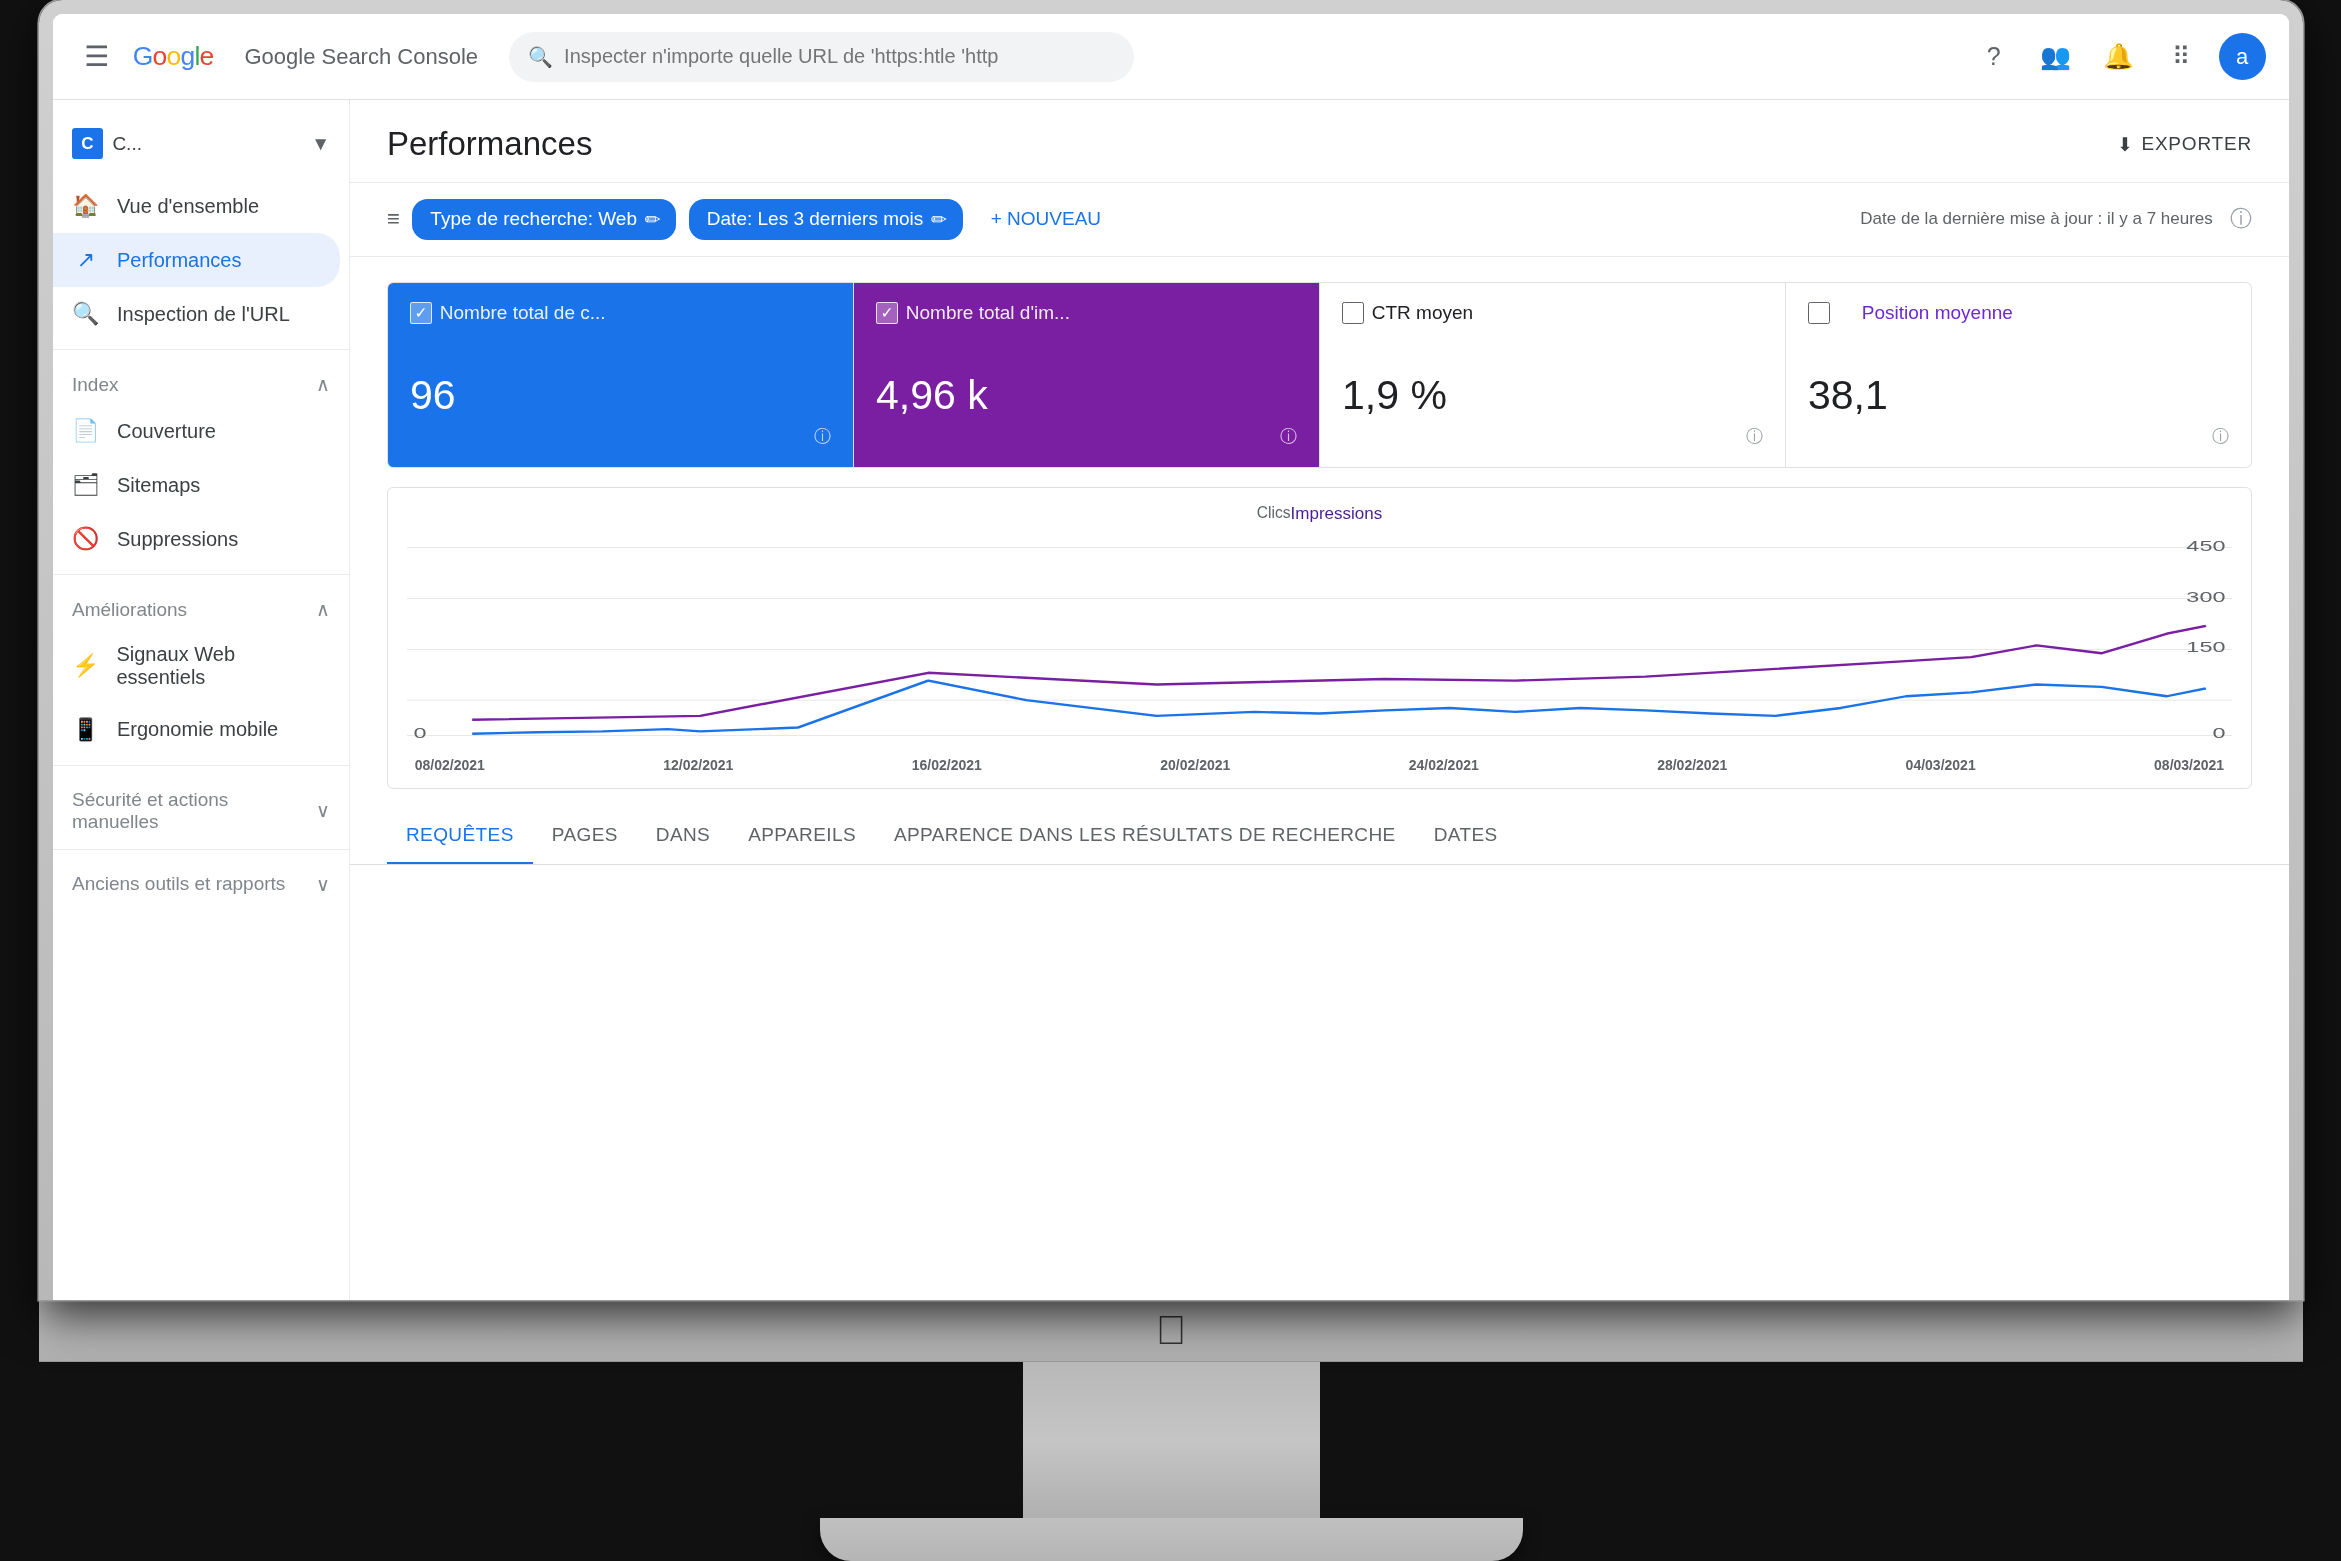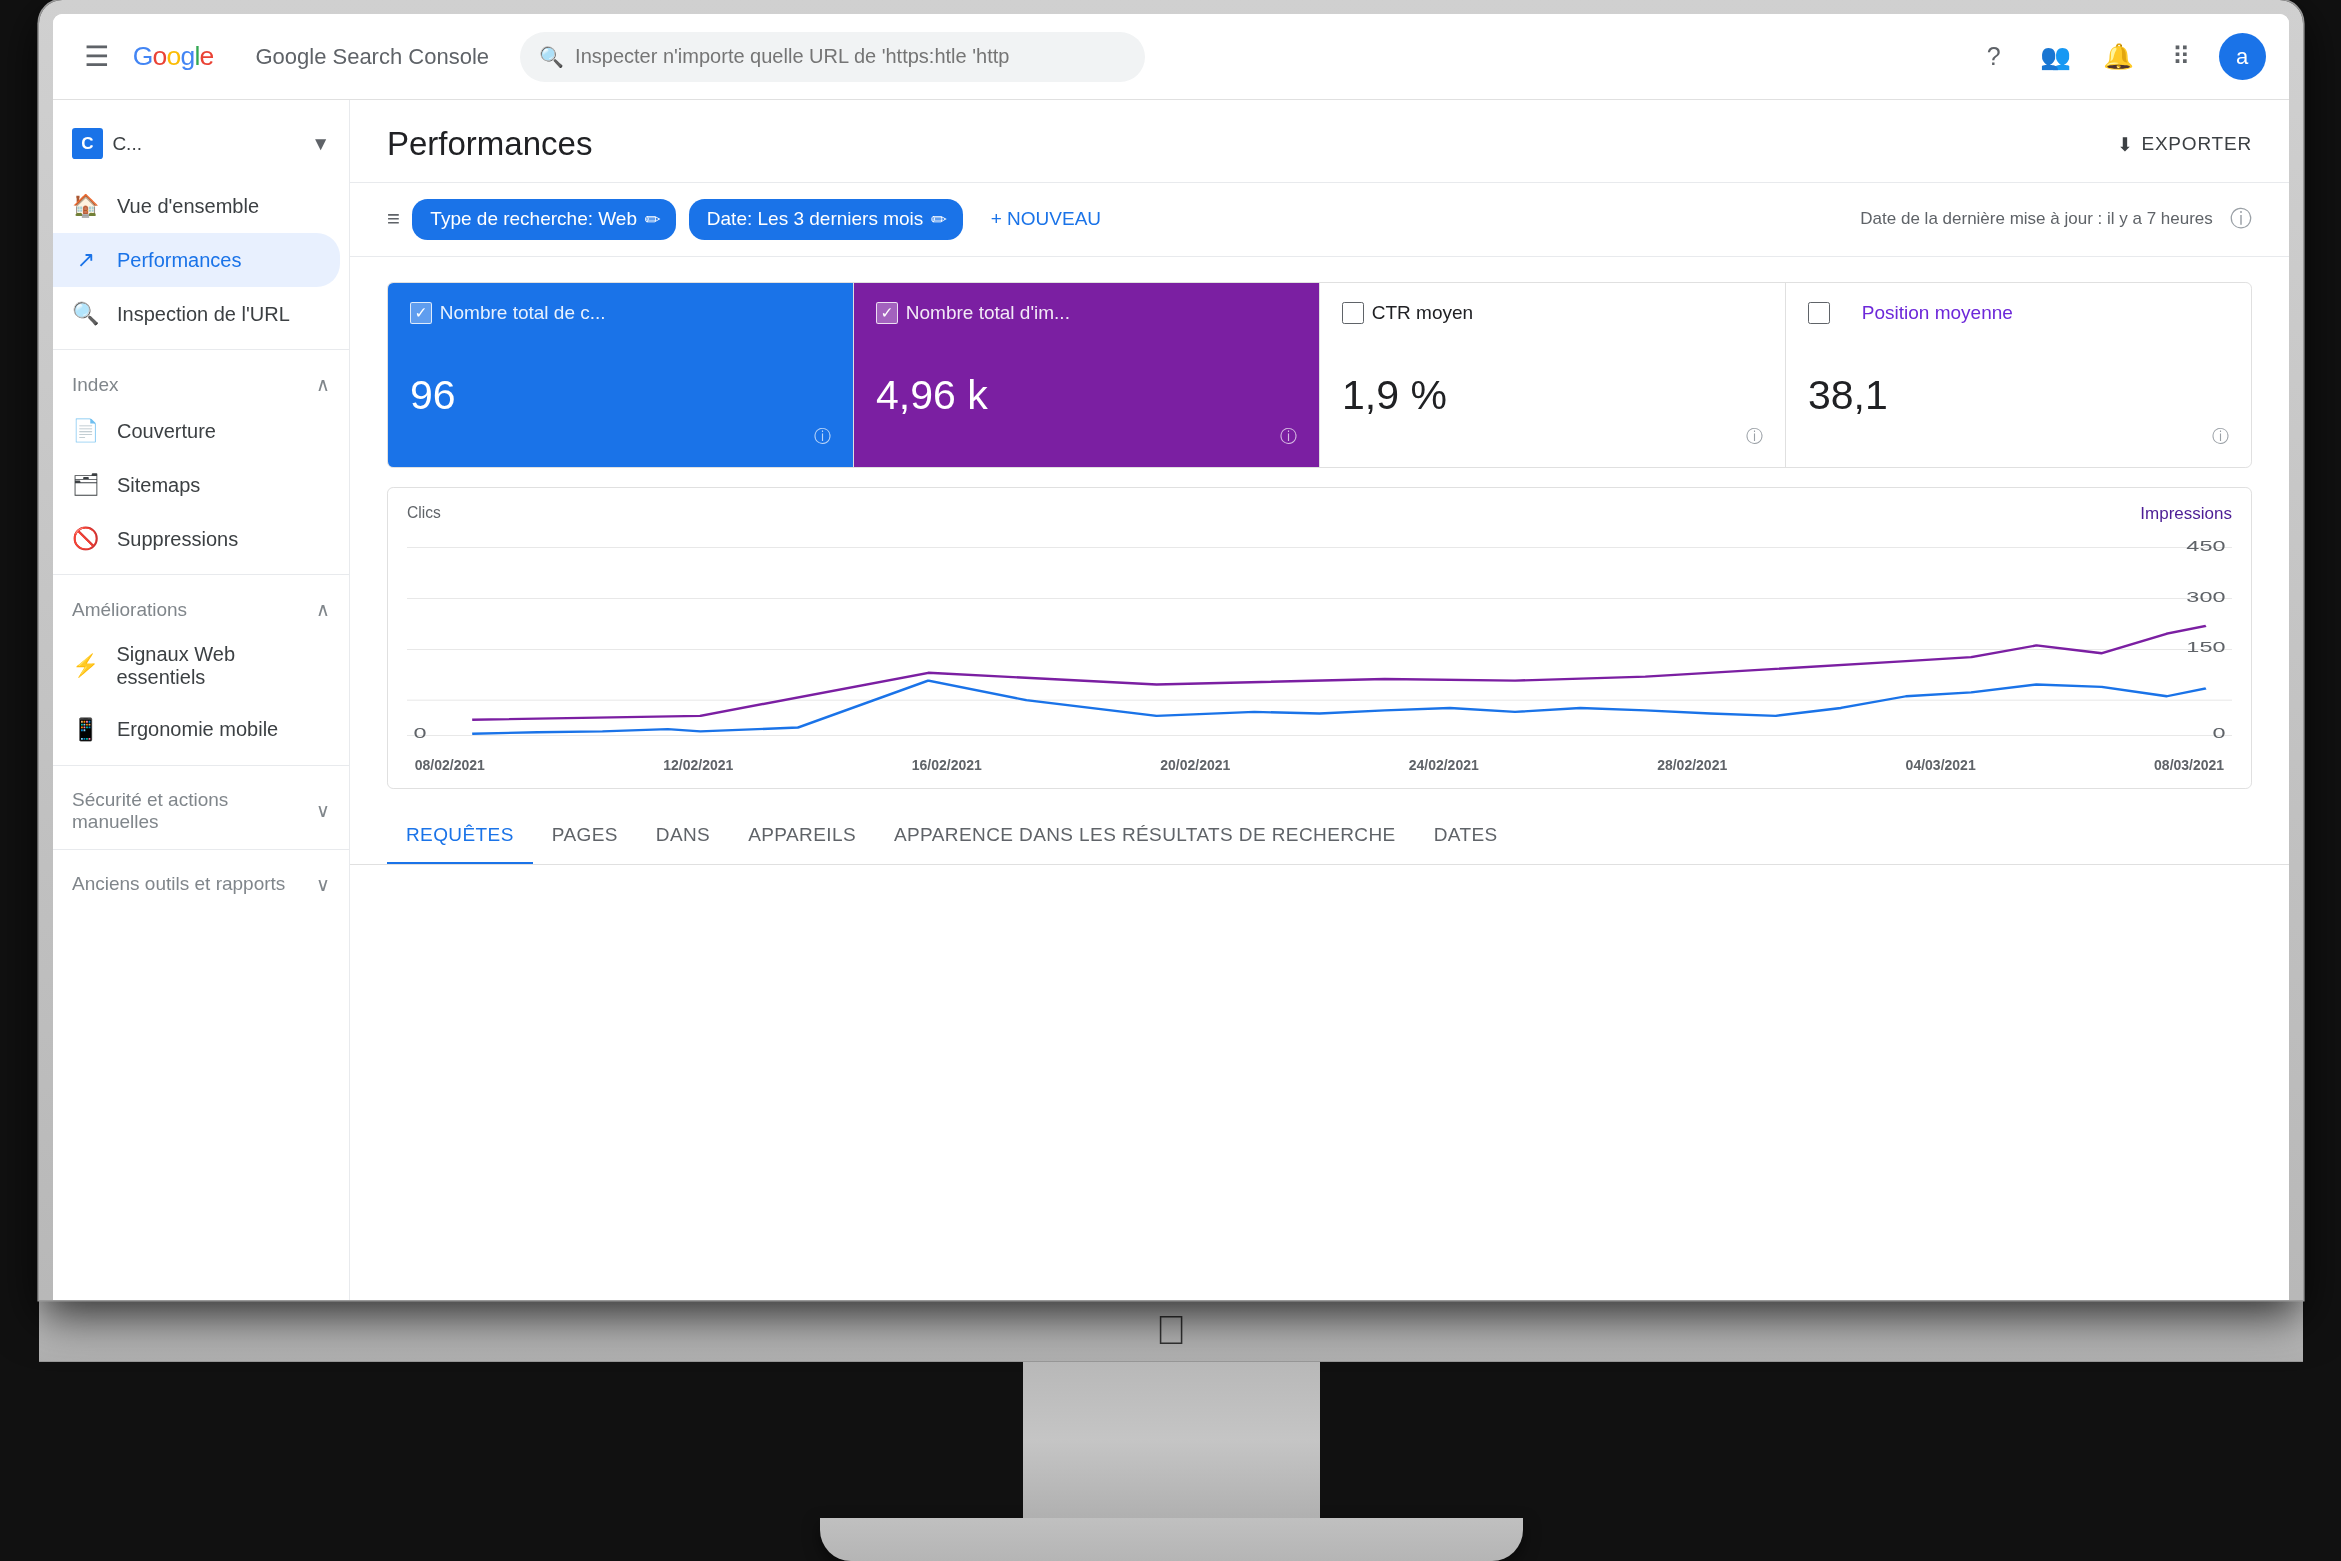--- a/index.html
+++ b/index.html
@@ -100,21 +100,21 @@
     .topbar-menu-icon {
       font-size: 28px;
       color: #5f6368;
       cursor: pointer;
       padding: 7.8px;
     }
 
     .topbar-logo {
       display: flex;
       align-items: center;
-      gap: 22px;
+      gap: 11px;
     }
 
     .logo-sc {
       font-size: 23.4px;
       color: #5f6368;
       font-weight: 400;
     }
 
     .topbar-search {
       flex: 1;
@@ -463,21 +463,21 @@
 
     .chart-wrap {
       border: 0.8px solid #e0e0e0;
       border-radius: 6.2px;
       padding: 15.6px 19px;
       position: relative;
     }
 
     .chart-header {
       display: flex;
-      justify-content: space-between;
+      justify-content: center;
       align-items: flex-start;
       margin-bottom: 7.8px;
     }
 
     .chart-axis-label-left {
       font-size: 15.6px;
       color: #5f6368;
     }
 
     .chart-axis-label-right {

